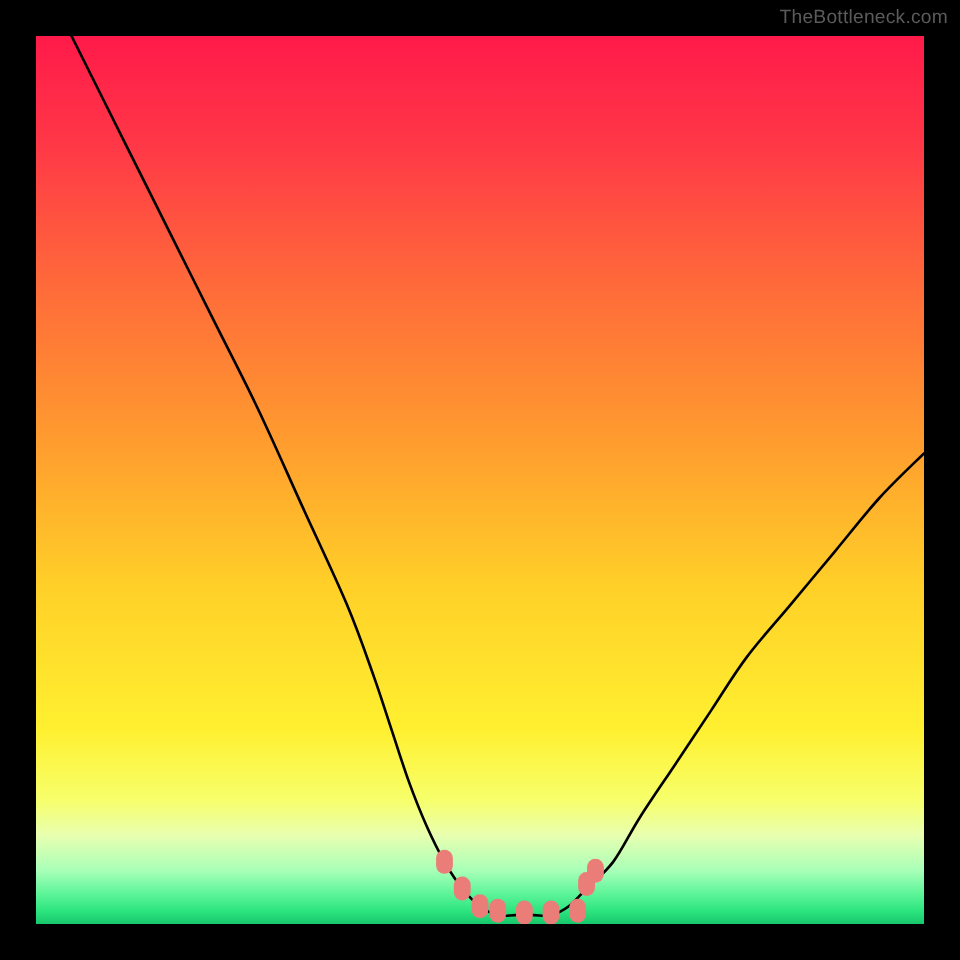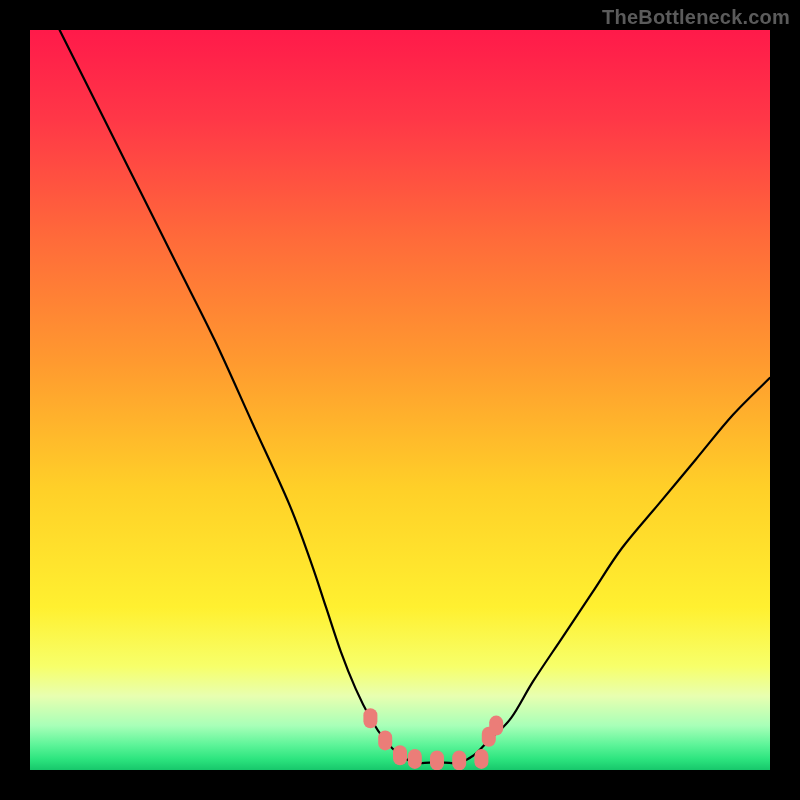--- a/index.html
+++ b/index.html
@@ -23,23 +23,23 @@
     position: absolute;
     left: 0; top: 0;
     width: 100%;
     height: 100%;
   }
   .watermark {
     position: absolute;
     top: 6px;
     right: 10px;
     color: #5b5b5b;
-    font-size: 20px;
+    font-size: 16px;
     letter-spacing: 0.2px;
-    font-weight: 700;
+    font-weight: 400;
     text-align: center;
   }
   svg.overlay {
     position: absolute;
     left: 0; top: 0;
     width: 740px;
     height: 740px;
     pointer-events: none;
   }
 </style>

